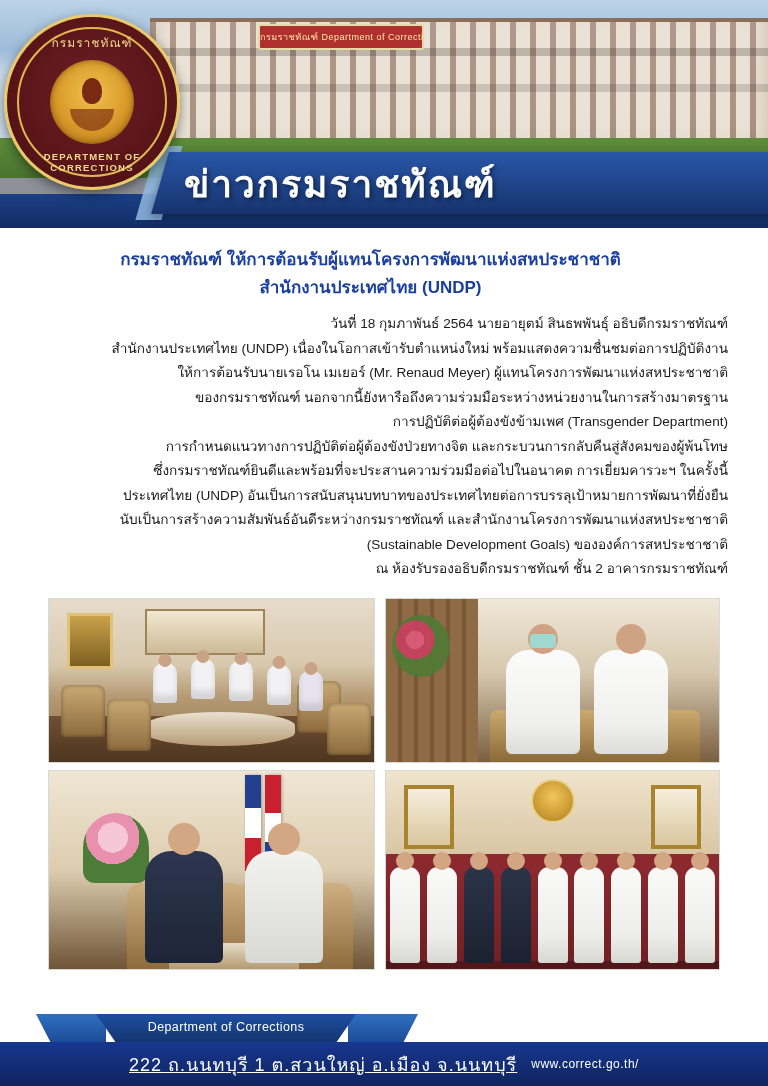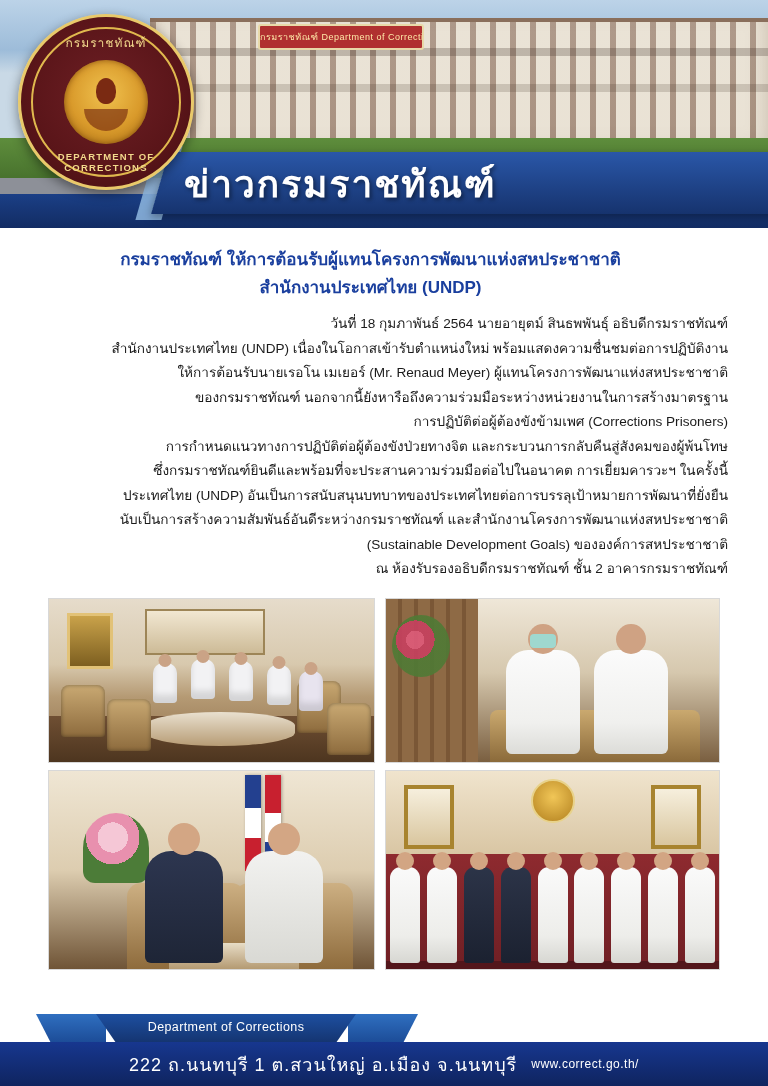--- a/index.html
+++ b/index.html
@@ -127,21 +127,21 @@
     left: 146px; top: 146px;
     width: 26px; height: 74px;
     background: #8fb8e0;
     transform: skewX(-16deg);
     opacity: .85;
   }
 
   
   .seal {
     position: absolute;
-    left: 18px; top: 14px;
+    left: 4px; top: 14px;
     width: 176px; height: 176px;
     border-radius: 50%;
     background: radial-gradient(circle at 50% 45%, #6d1f24 0%, #5a1519 60%, #3f0d10 100%);
     border: 3px solid #e9c96a;
     box-shadow: 0 4px 12px rgba(0,0,0,.45);
     overflow: hidden;
   }
   .seal-ring {
     position: absolute;
     left: 10px; top: 10px; right: 10px; bottom: 10px;
@@ -436,20 +436,21 @@
     display: flex;
     align-items: center;
     justify-content: center;
     gap: 14px;
   }
   .footer-addr {
     color: #ffffff;
     font-size: 18px;
     letter-spacing: 1px;
     white-space: nowrap;
+    text-decoration: underline;
   }
   .footer-url {
     color: #ffffff;
     font-size: 12px;
     font-family: Liberation Sans, sans-serif;
     letter-spacing: .5px;
     white-space: nowrap;
   }
 </style>
 </head>
@@ -486,21 +487,21 @@
   <div class="title-wrap">
     <div class="title-line">กรมราชทัณฑ์ ให้การต้อนรับผู้แทนโครงการพัฒนาแห่งสหประชาชาติ</div>
     <div class="title-line">สำนักงานประเทศไทย (UNDP)</div>
   </div>
 
   <div class="body-wrap">
     <div class="body-line">วันที่ 18 กุมภาพันธ์ 2564 นายอายุตม์ สินธพพันธุ์ อธิบดีกรมราชทัณฑ์</div>
     <div class="body-line">สำนักงานประเทศไทย (UNDP) เนื่องในโอกาสเข้ารับตำแหน่งใหม่ พร้อมแสดงความชื่นชมต่อการปฏิบัติงาน</div>
     <div class="body-line">ให้การต้อนรับนายเรอโน เมเยอร์ (Mr. Renaud Meyer) ผู้แทนโครงการพัฒนาแห่งสหประชาชาติ</div>
     <div class="body-line">ของกรมราชทัณฑ์ นอกจากนี้ยังหารือถึงความร่วมมือระหว่างหน่วยงานในการสร้างมาตรฐาน</div>
-    <div class="body-line">การปฏิบัติต่อผู้ต้องขังข้ามเพศ (Corrections Prisoners)</div>
+    <div class="body-line">การปฏิบัติต่อผู้ต้องขังข้ามเพศ (Transgender Department)</div>
     <div class="body-line">การกำหนดแนวทางการปฏิบัติต่อผู้ต้องขังป่วยทางจิต และกระบวนการกลับคืนสู่สังคมของผู้พ้นโทษ</div>
     <div class="body-line">ซึ่งกรมราชทัณฑ์ยินดีและพร้อมที่จะประสานความร่วมมือต่อไปในอนาคต การเยี่ยมคารวะฯ ในครั้งนี้</div>
     <div class="body-line">ประเทศไทย (UNDP) อันเป็นการสนับสนุนบทบาทของประเทศไทยต่อการบรรลุเป้าหมายการพัฒนาที่ยั่งยืน</div>
     <div class="body-line">นับเป็นการสร้างความสัมพันธ์อันดีระหว่างกรมราชทัณฑ์ และสำนักงานโครงการพัฒนาแห่งสหประชาชาติ</div>
     <div class="body-line">(Sustainable Development Goals) ขององค์การสหประชาชาติ</div>
     <div class="body-line">ณ ห้องรับรองอธิบดีกรมราชทัณฑ์ ชั้น 2 อาคารกรมราชทัณฑ์</div>
   </div>
 
   <div class="photos">
 

